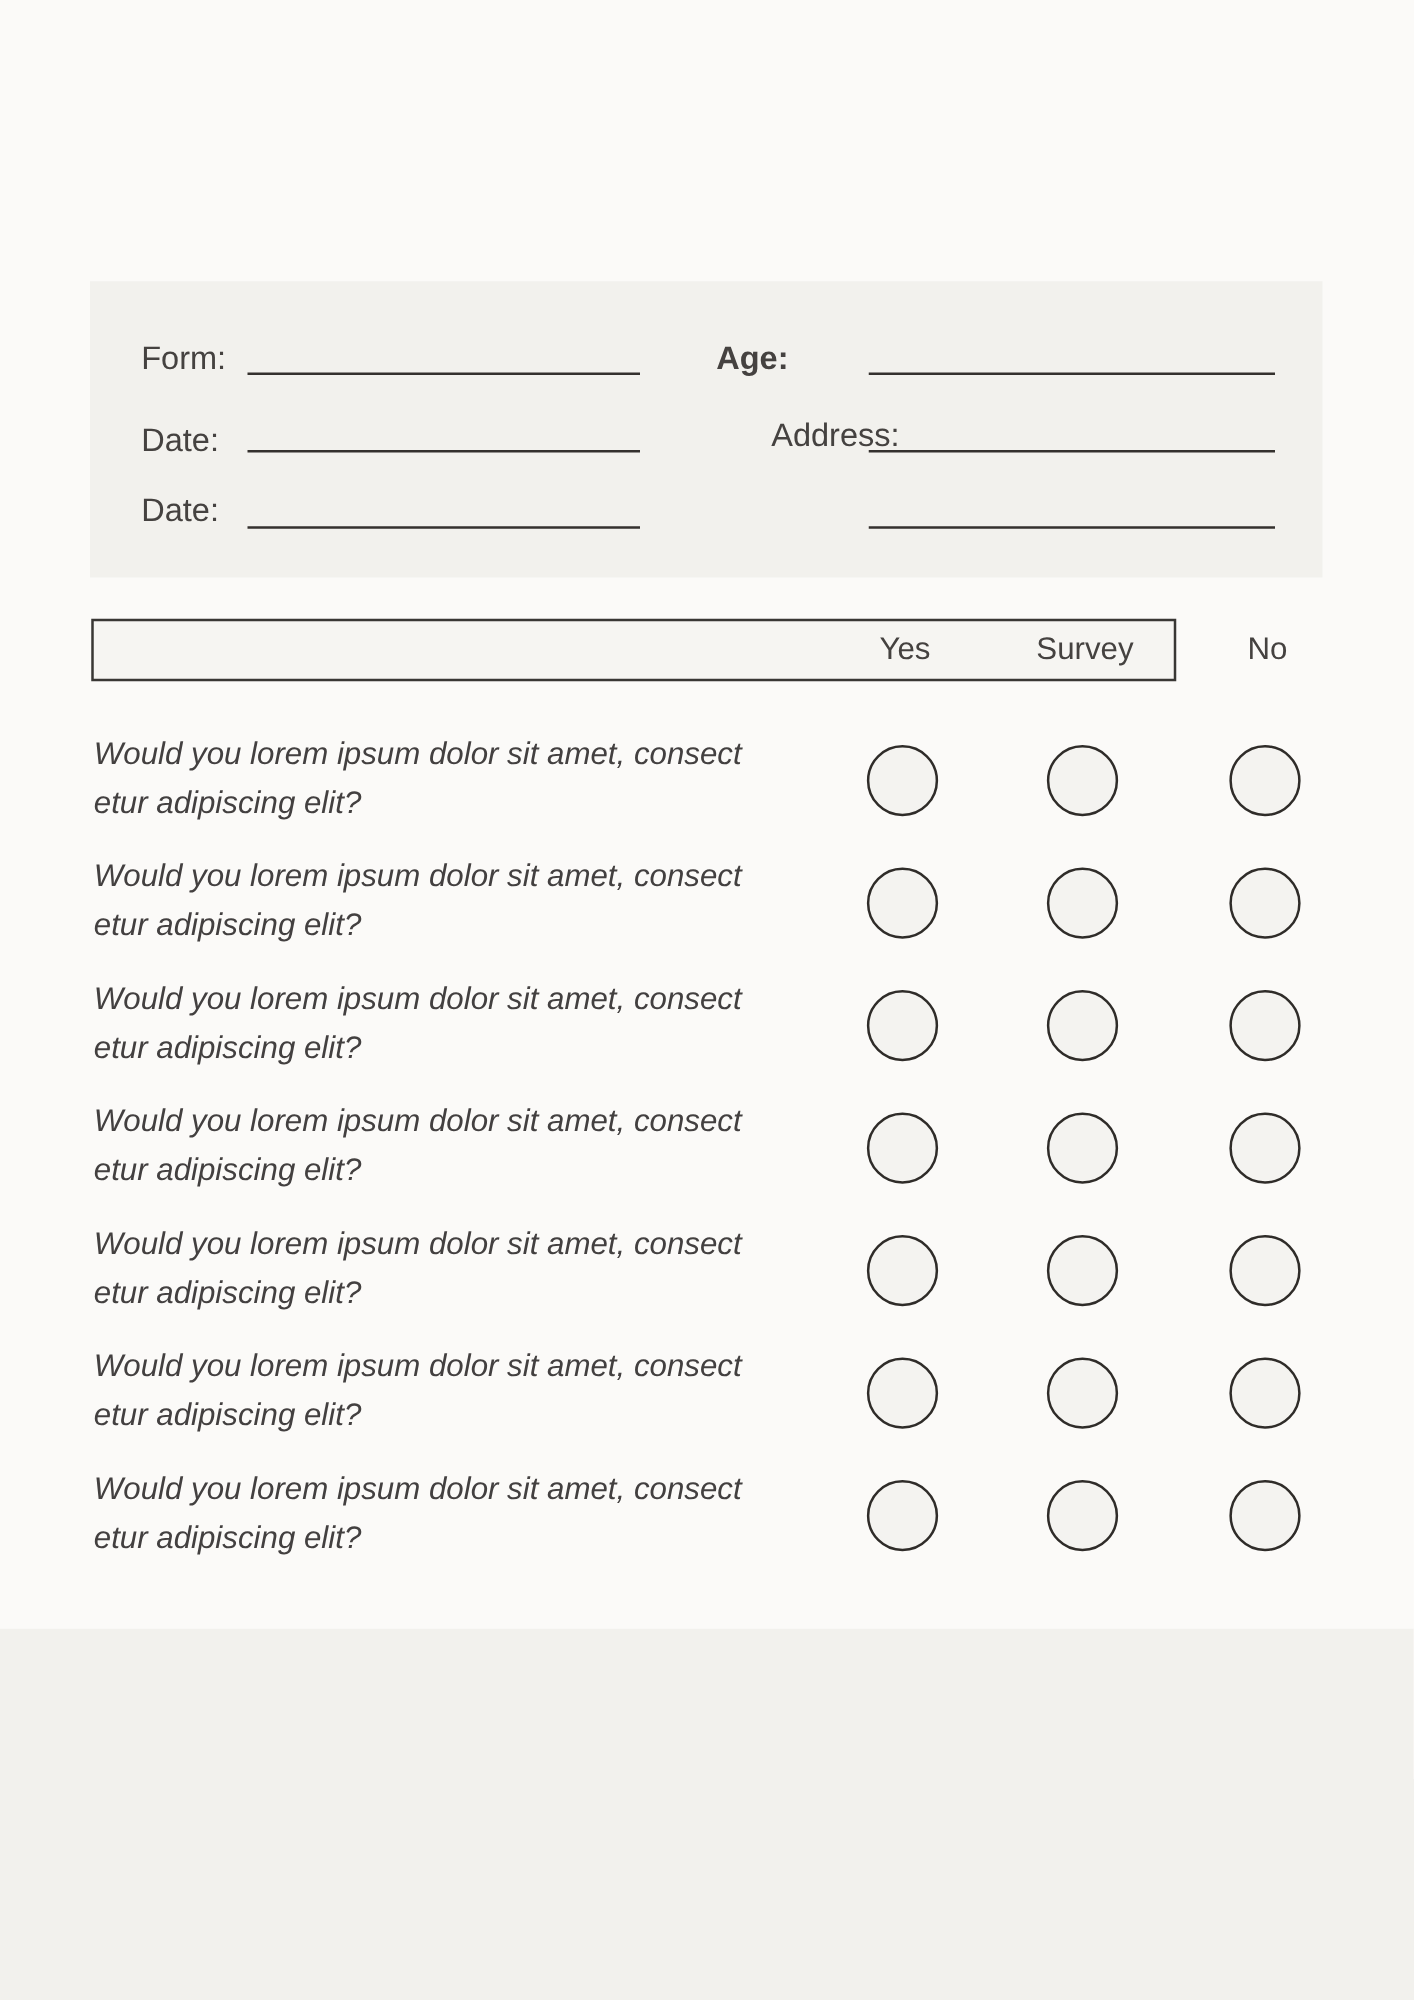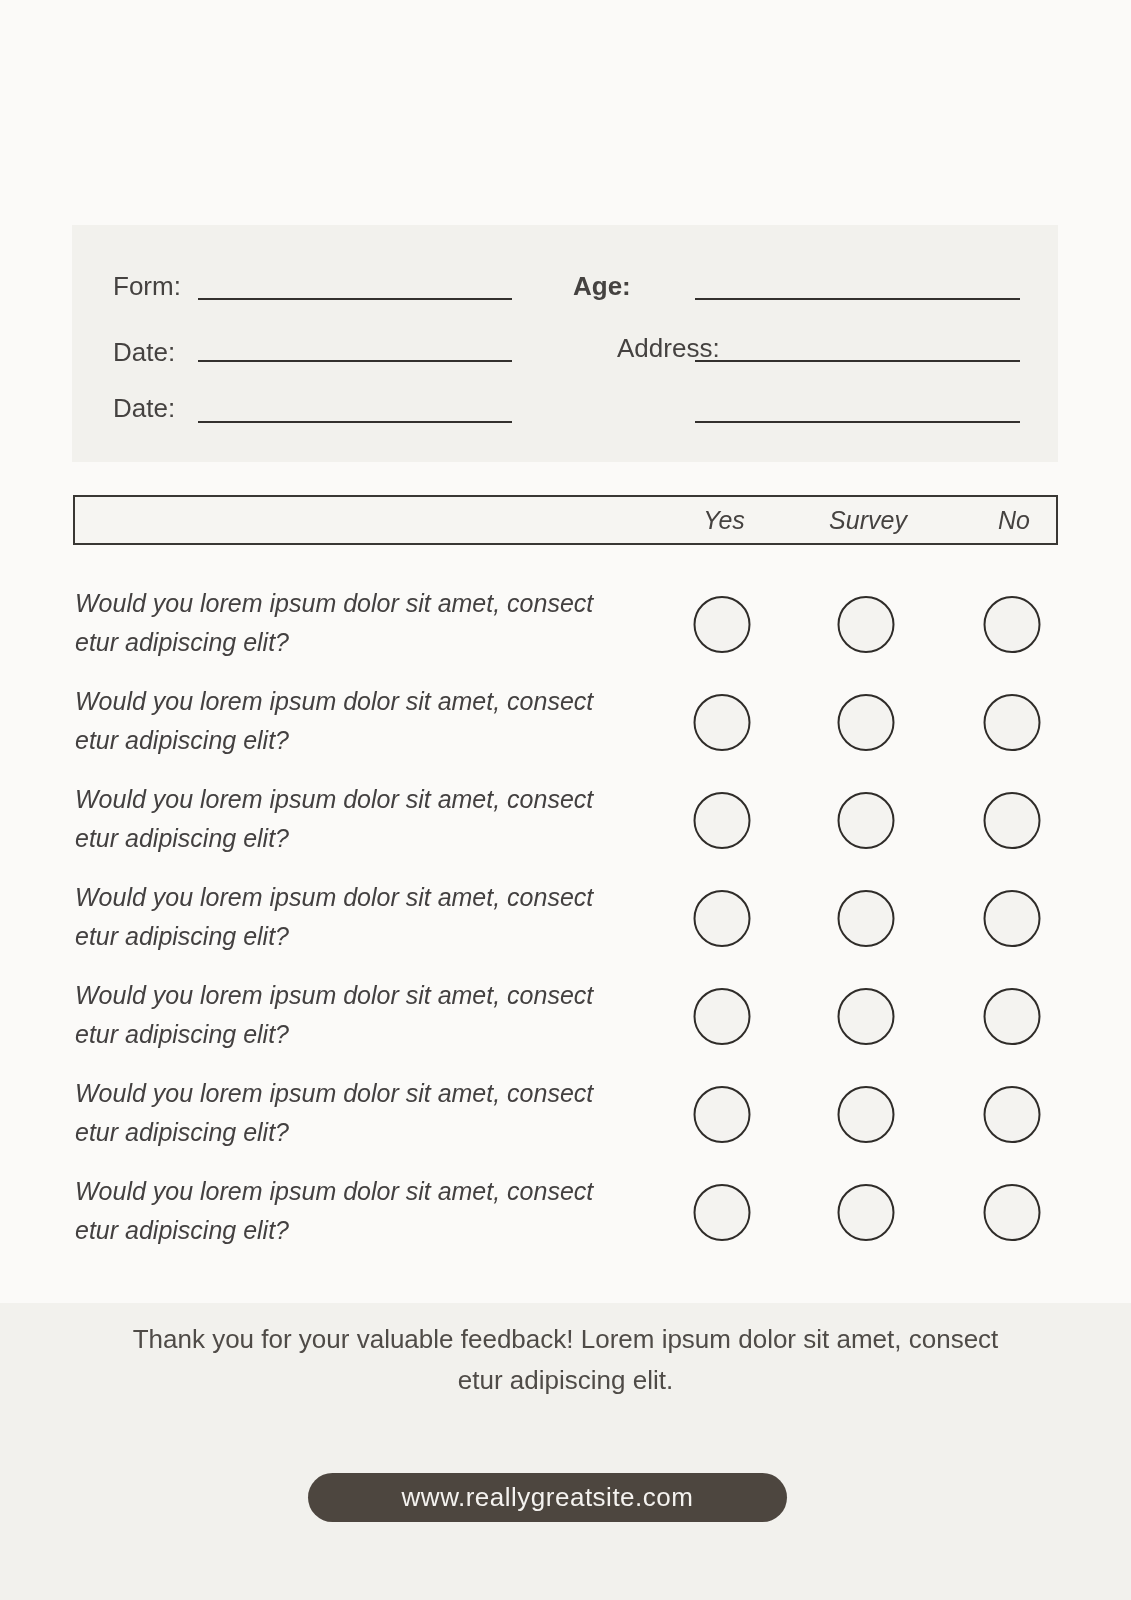--- a/index.html
+++ b/index.html
@@ -52,25 +52,24 @@
   .f-line {
     position: absolute;
     border-top: 2px solid #34312e;
     height: 0;
   }
 
   
   .answer-header {
     position: absolute;
     left: 73px; top: 495px;
-    width: 985px; height: 50px;
+    width: 868px; height: 50px;
     box-sizing: border-box;
     border: 2px solid #393734;
     background: #f6f5f2;
-    font-style: italic;
   }
   .hdr-label {
     position: absolute;
     top: 50%;
     transform: translate(-50%, -50%);
     font-size: 25px;
     color: #454240;
     white-space: nowrap;
   }
 
@@ -212,20 +211,15 @@
   </div>
   <div class="q-row" style="top:1165px">
     <div class="q-text">Would you lorem ipsum dolor sit amet, consect
 etur adipiscing elit?</div>
     <div class="circle c-yes"></div>
     <div class="circle c-maybe"></div>
     <div class="circle c-no"></div>
   </div>
 
   <div class="footer">
-    <p class="thanks">Thank you for your valuable feedback! Lorem ipsum dolor sit amet, consect
-etur adipiscing elit.</p>
-    <div class="website-pill">
-      <span>www.reallygreatsite.com</span>
-    </div>
   </div>
 
 </div>
 
 </body></html>

